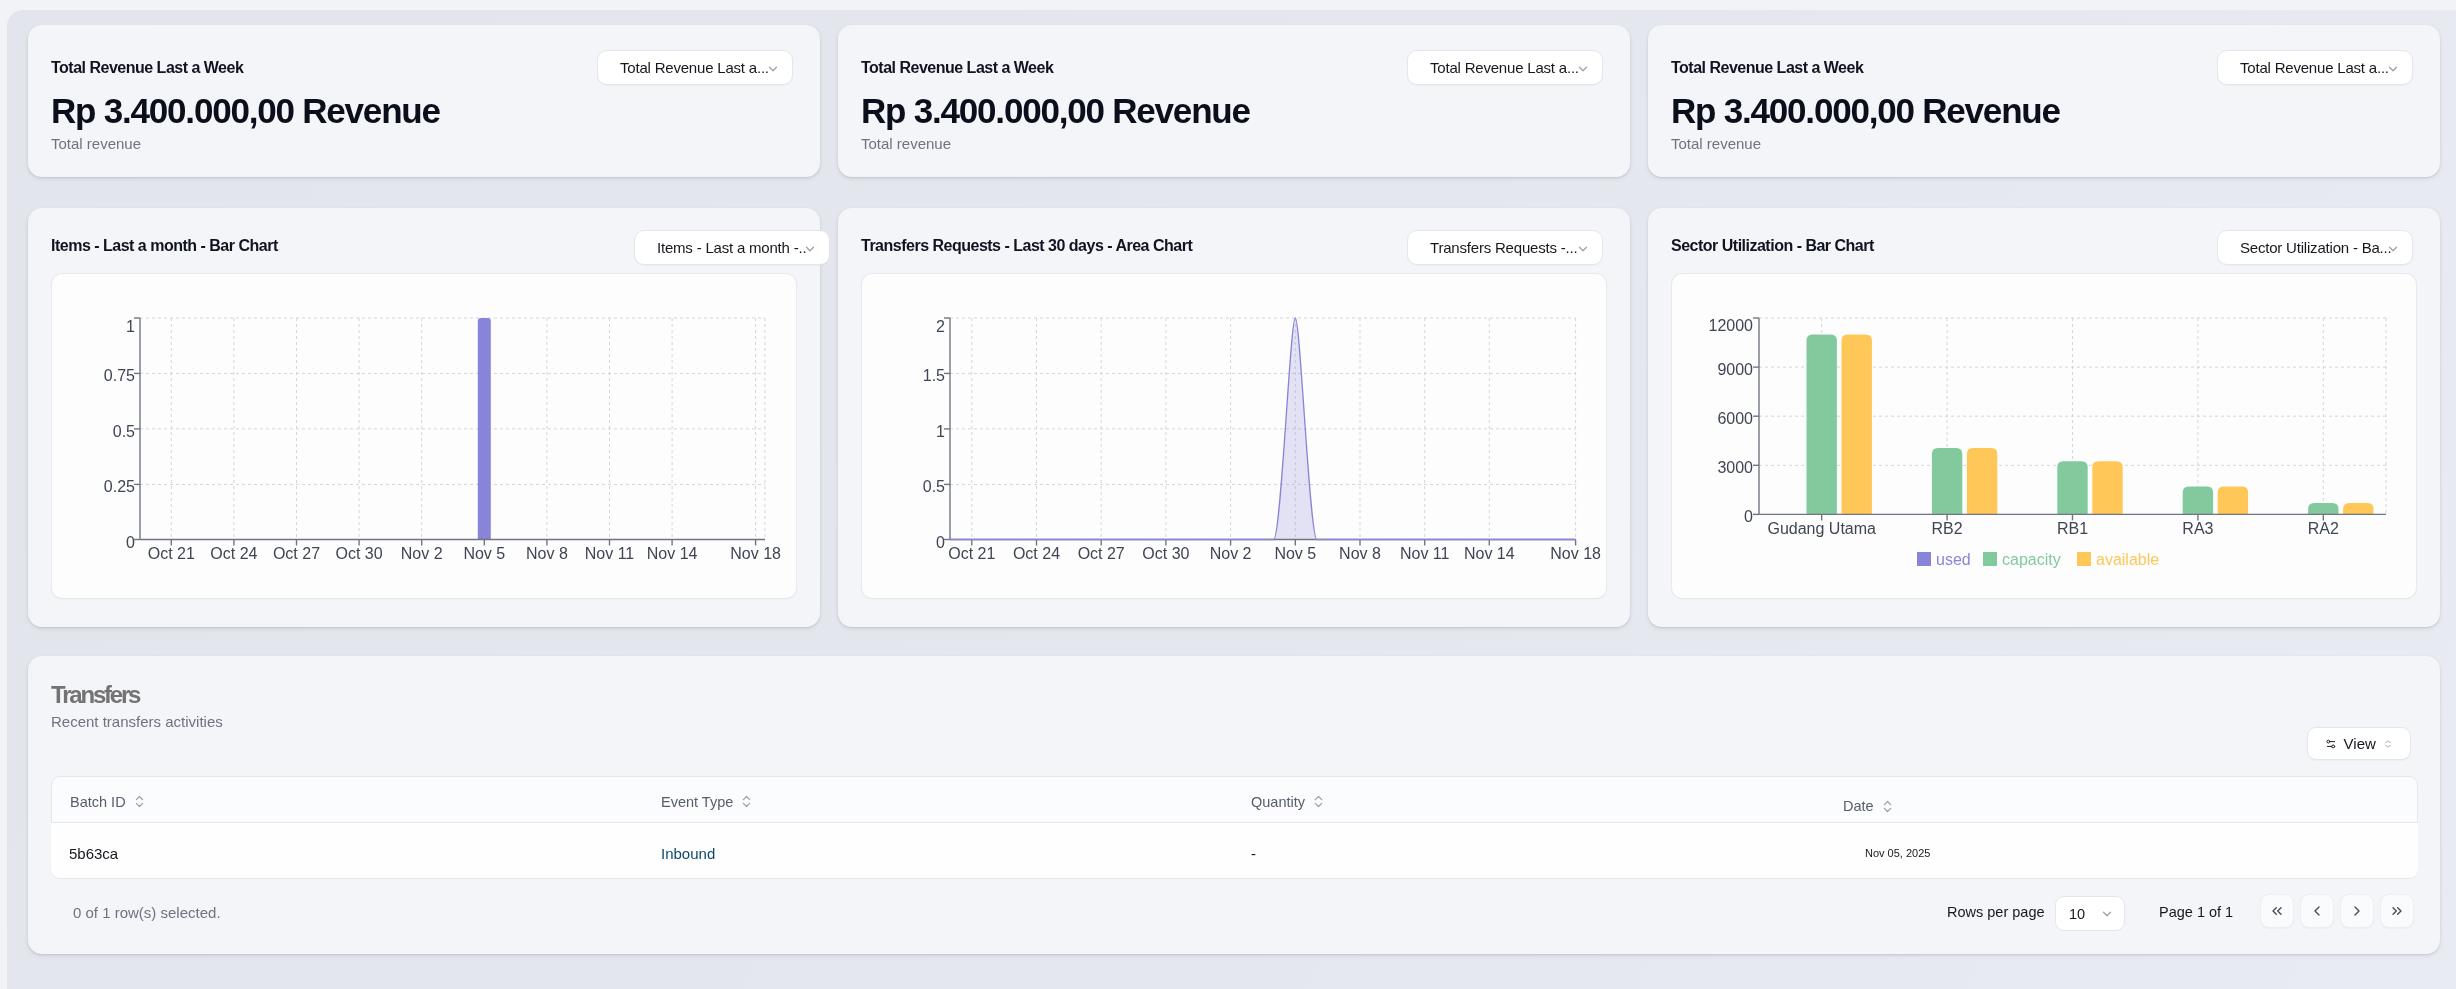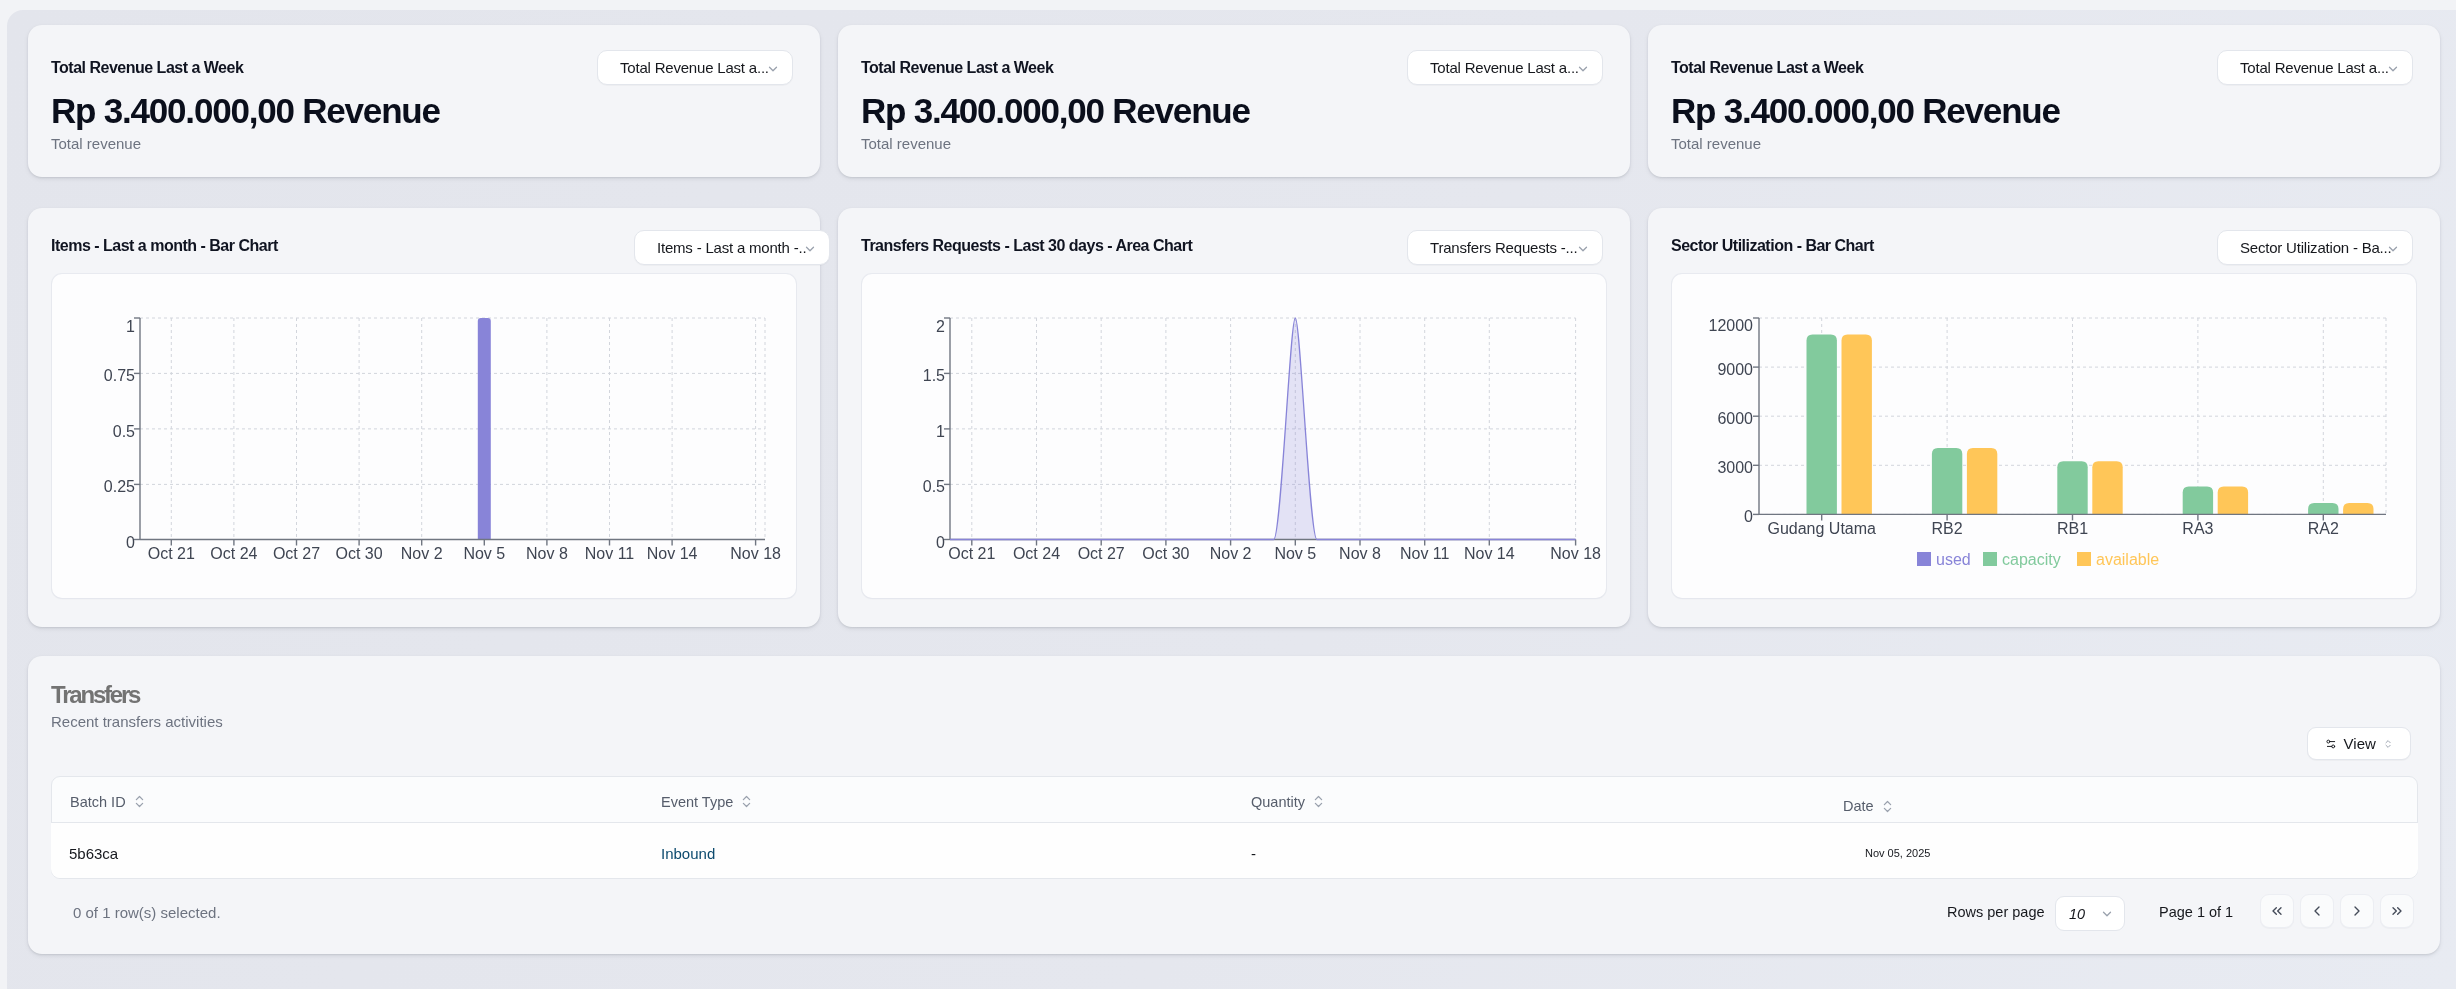--- a/index.html
+++ b/index.html
@@ -316,21 +316,21 @@
       <path d="m7 9 5-5 5 5"></path>
     </svg></div>
 
 <div class="abs" style="left:69px; top:846px; font-size:15px; color:#16181d; line-height:15px;">5b63ca</div>
 <div class="abs" style="left:661px; top:846px; font-size:15px; color:#0c4a6e; line-height:15px;">Inbound</div>
 <div class="abs" style="left:1251px; top:846px; font-size:15px; color:#16181d; line-height:15px;">-</div>
 <div class="abs" style="left:1841px; top:846px; font-size:11px; color:#16181d; line-height:15px;margin-left:24px;">Nov 05, 2025</div>
 
 <div class="t14g" style="left:53px; top:905px;margin-left:20px;">0 of 1 row(s) selected.</div>
 <div class="abs" style="left:1947px; top:905px; font-size:14.5px; font-weight:500; color:#16181d; line-height:14px;">Rows per page</div>
-<div class="abs" style="left:2055px; top:896px; width:70px; height:35px; background:#fff; border:1px solid #e3e6ec; border-radius:9px; display:flex; align-items:center; padding:0 10px 0 13px; justify-content:space-between;font-style:italic;">
+<div class="abs" style="left:2055px; top:896px; width:70px; height:35px; background:#fff; border:1px solid #e3e6ec; border-radius:9px; display:flex; align-items:center; padding:0 10px 0 13px; justify-content:space-between;">
   <span style="font-size:14.5px; color:#16181d;">10</span>
   <svg width="14" height="14" viewBox="0 0 24 24" fill="none" stroke="#9aa1ad" stroke-width="2.2" stroke-linecap="round" stroke-linejoin="round">
       <path d="m6 9 6 6 6-6"></path>
     </svg>
 </div>
 <div class="abs" style="left:2159px; top:905px; font-size:14.5px; font-weight:500; color:#16181d; line-height:14px;">Page 1 of 1</div>
 
 <div class="abs pgbtn" style="left:2260px;">
     <svg width="16" height="16" viewBox="0 0 24 24" fill="none" stroke="#444b59" stroke-width="2" stroke-linecap="round" stroke-linejoin="round">
       <path d="m11 17-5-5 5-5"></path>

